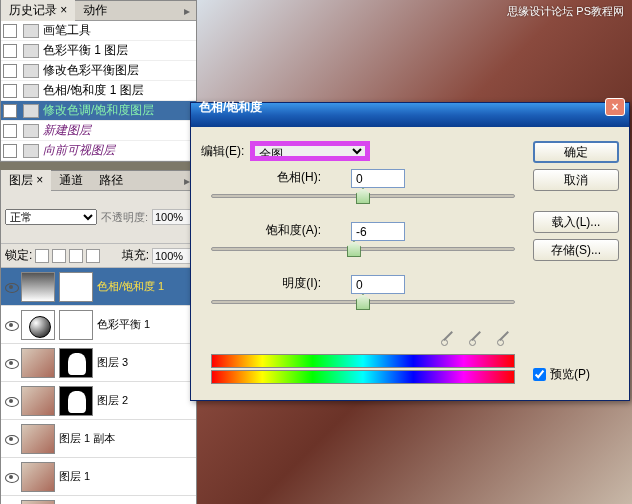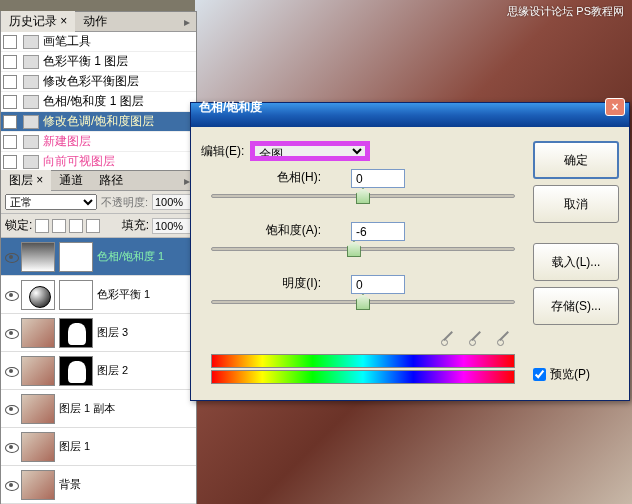--- a/index.html
+++ b/index.html
@@ -1,57 +1,57 @@
 <!DOCTYPE html>
 <html><head>
 <meta charset="utf-8">
 <style>
 *{box-sizing:border-box;margin:0;padding:0;font-family:"Microsoft YaHei","SimSun",sans-serif;font-size:12px}
 body{width:632px;height:504px;background:#7d7868;position:relative;overflow:hidden}
 .bg-photo{position:absolute;left:195px;top:0;right:0;bottom:0;background:linear-gradient(135deg,#d8e0e8 0%,#8a4a3e 40%,#6b3328 60%,#c8b8a8 100%)}
 .watermark{position:absolute;top:4px;right:8px;color:#fff;font-size:11px;text-shadow:0 0 2px rgba(0,0,0,.6)}
-.history-panel{position:absolute;left:0;top:11px;width:197px;background:#e0dfe3;border:1px solid #888}
+.history-panel{position:absolute;left:0;top:0;width:197px;background:#e0dfe3;border:1px solid #888}
 .panel-tabs{display:flex;background:#d4d0c8;border-bottom:1px solid #999;height:20px;align-items:center}
 .tab{padding:2px 8px;cursor:pointer}
 .tab.active{background:#e6e3dc}
 .tab-close{margin-left:auto;padding:0 6px;color:#666}
 .hist-list{background:#fff}
 .hist-item{display:flex;align-items:center;height:20px;padding:0 2px;border-bottom:1px solid #eee}
-.hist-item.sel{background:#3d6ea5;color:#fef9c3}
-.hist-item.dim{color:#ec4899;}
+.hist-item.sel{background:#3d6ea5;color:#86efac}
+.hist-item.dim{color:#701a75;font-style:italic}
 .hist-checkbox{width:14px;height:14px;border:1px solid #888;margin-right:2px;flex-shrink:0}
 .hist-icon{width:16px;height:14px;margin:0 4px;flex-shrink:0;background:#ddd;border:1px solid #999}
 .layers-panel{position:absolute;left:0;top:170px;width:197px;background:#e0dfe3;border:1px solid #888}
-.layer-controls{display:flex;padding:3px 4px;gap:4px;align-items:center;background:#e6e3dc;border-bottom:1px solid #bbb}
+.layer-controls{display:flex;padding:18px 4px;gap:4px;align-items:center;background:#e6e3dc;border-bottom:1px solid #bbb}
 .layer-controls select{flex:1;font-size:11px}
 .opacity-label{font-size:11px;color:#777}
 .opacity-val{width:40px;font-size:11px;border:1px solid #bbb;padding:1px 2px;background:#f5f5f5}
 .lock-row{display:flex;padding:3px 4px;gap:3px;align-items:center;background:#e6e3dc;border-bottom:1px solid #bbb;font-size:11px}
 .lock-icon{width:14px;height:14px;border:1px solid #999;background:#fff}
 .layer-list{background:#fff;max-height:300px;overflow-y:auto}
 .layer-row{display:flex;align-items:center;height:38px;border-bottom:1px solid #ddd;padding:2px}
-.layer-row.sel{background:#3d6ea5;color:#86efac}
+.layer-row.sel{background:#3d6ea5;color:#fde047}
 .eye{width:16px;height:16px;margin-right:2px;flex-shrink:0;position:relative}
 .eye::before{content:"";position:absolute;width:12px;height:8px;border:1px solid #555;border-radius:50%;top:4px;left:2px}
 .eye::after{content:"";position:absolute;width:4px;height:4px;background:#555;border-radius:50%;top:6px;left:6px}
 .layer-thumb{width:34px;height:30px;border:1px solid #888;background:#fff;margin-right:4px;flex-shrink:0;position:relative;overflow:hidden}
 .layer-thumb.gradient{background:linear-gradient(to bottom,#555,#fff)}
 .layer-thumb.photo{background:linear-gradient(135deg,#d8c8b8,#aa6a5a)}
 .layer-thumb.mask-b{background:#000}
 .layer-thumb.mask-w{background:#fff}
 .layer-thumb.mask-shape::after{content:"";position:absolute;width:18px;height:22px;background:#fff;top:4px;left:8px;border-radius:40% 40% 20% 20%}
 .layer-thumb.curve::after{content:"";position:absolute;width:20px;height:20px;border:1px solid #000;border-radius:50%;top:5px;left:7px;background:radial-gradient(circle at 30% 30%,#fff,#000)}
 .layer-name{font-size:11px}
 .dialog{position:absolute;left:190px;top:102px;width:440px;background:#ece9d8;border:1px solid #0a246a;box-shadow:2px 2px 6px rgba(0,0,0,.4)}
 .dlg-title{height:24px;background:linear-gradient(to bottom,#3a95e8,#1c5fb8,#0a3d8f);color:#fff;display:flex;align-items:center;padding:0 4px 16px 8px;font-weight:bold}
 .dlg-close{margin-left:auto;width:20px;height:18px;background:#e8816a;border:1px solid #fff;border-radius:3px;display:flex;align-items:center;justify-content:center;color:#fff;font-weight:bold;cursor:pointer}
 .dlg-body{display:flex;padding:14px 10px}
 .dlg-main{flex:1;padding-right:8px}
 .dlg-side{width:86px;display:flex;flex-direction:column;gap:6px}
-.btn{height:38px;background:linear-gradient(to bottom,#fff,#ece9d8);border:1px solid #888;border-radius:3px;cursor:pointer;font-size:12px}
+.btn{height:22px;background:linear-gradient(to bottom,#fff,#ece9d8);border:1px solid #888;border-radius:3px;cursor:pointer;font-size:12px}
 .btn.primary{border:2px solid #4a7ab8}
 .edit-row{display:flex;align-items:center;gap:6px;margin-bottom:8px}
 .edit-row select{width:120px;height:20px;border:5px solid #d946ef}
 .slider-group{margin-bottom:24px}
 .slider-label-row{display:flex;margin-bottom:6px}
 .slider-label-row label{width:150px;text-align:right;padding-right:30px}
 .slider-val{width:54px;height:19px;border:1px solid #7a9ac8;padding:1px 4px;text-align:left;background:#fff}
 .slider-track{height:4px;background:#c8c4b8;border:1px solid #999;border-radius:2px;margin:6px 10px 0 10px;position:relative}
 .slider-thumb{position:absolute;width:14px;height:16px;background:linear-gradient(to bottom,#e8f4e0,#a8d898);border:1px solid #5a8850;top:-7px;transform:translateX(-50%);clip-path:polygon(50% 0,100% 35%,100% 100%,0 100%,0 35%)}
 .eyedrops{display:flex;gap:10px;justify-content:flex-end;margin:8px 12px;color:#888}

